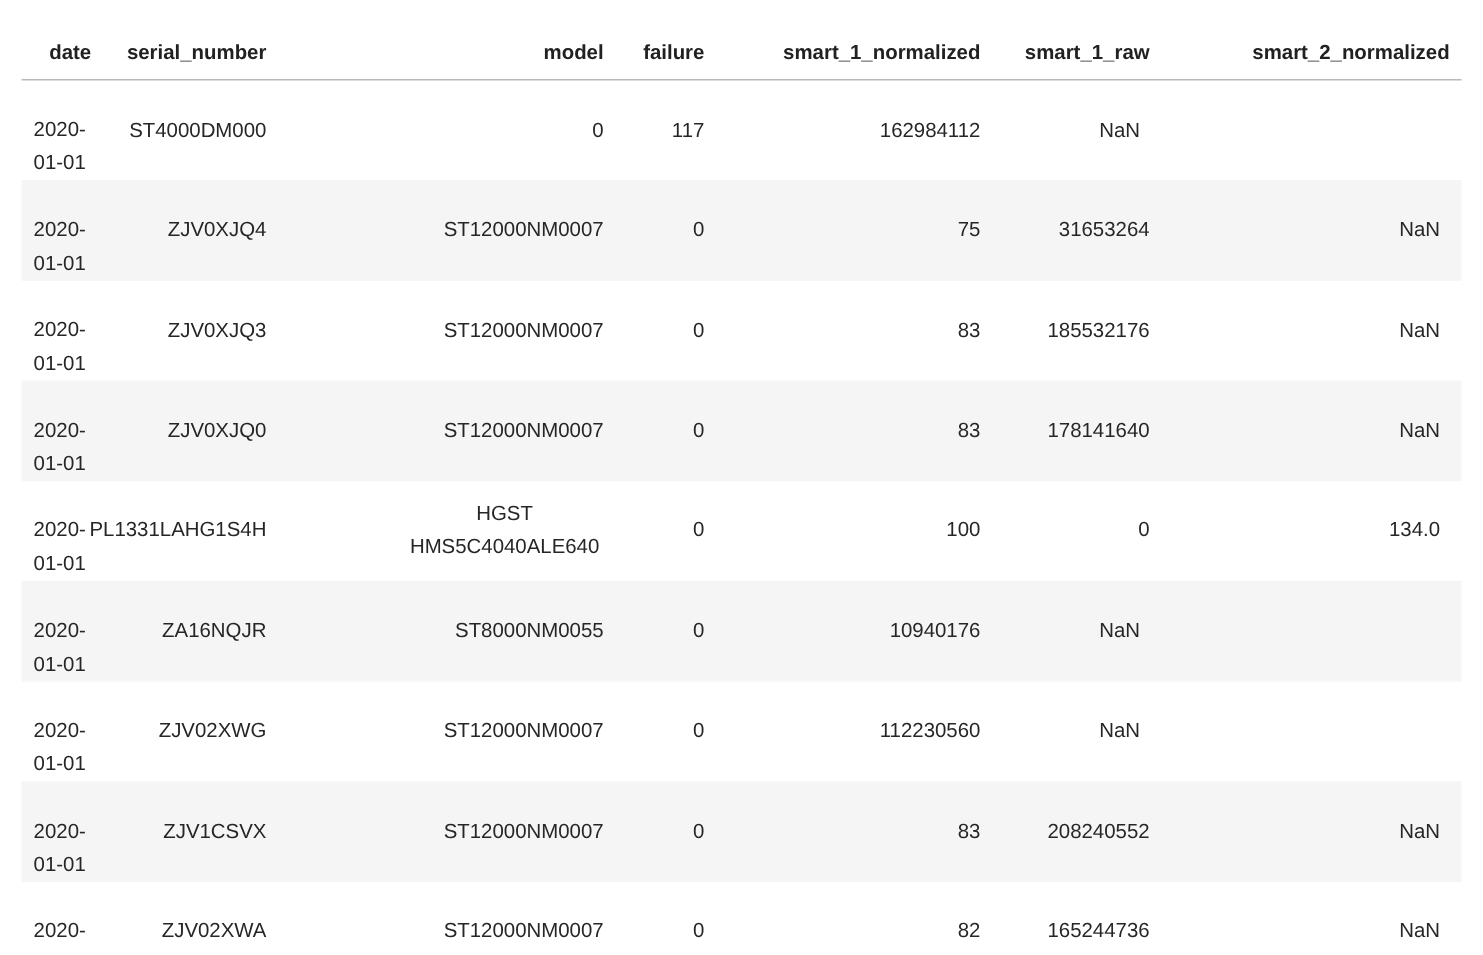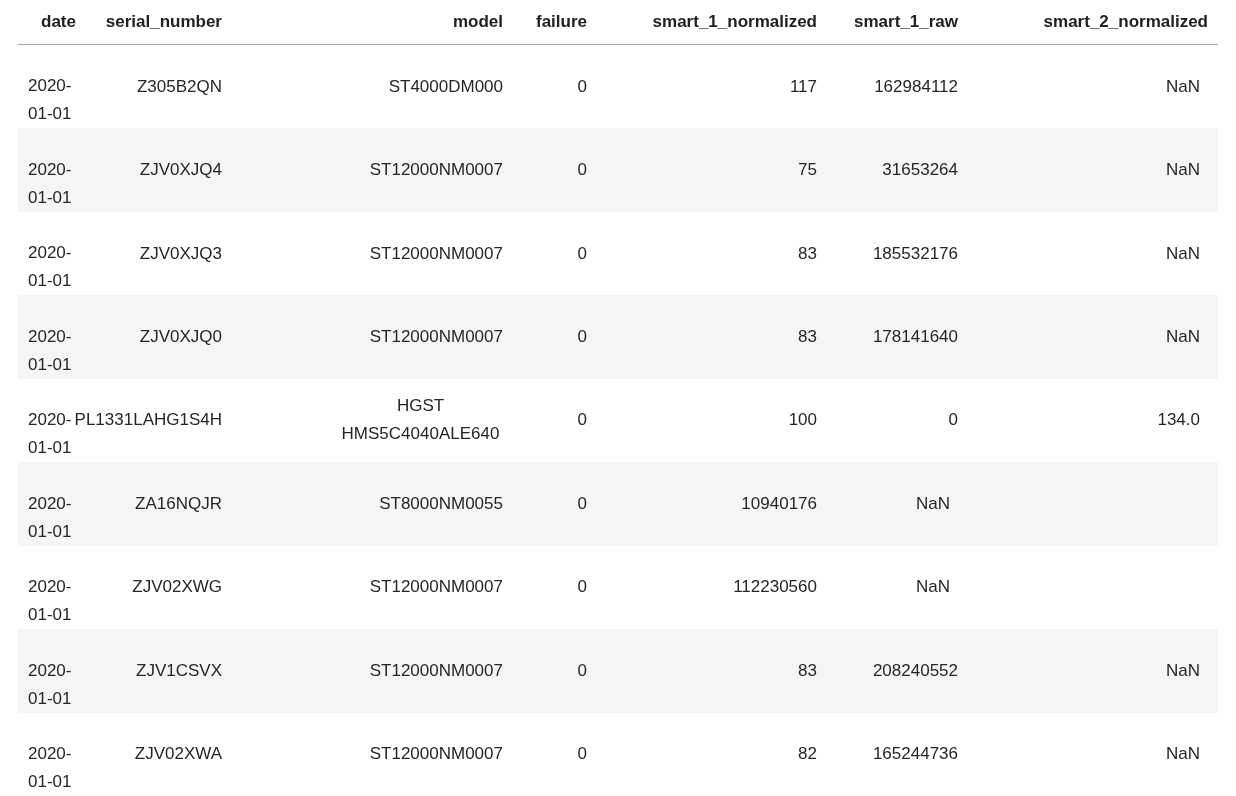--- a/index.html
+++ b/index.html
@@ -15,20 +15,21 @@
     font-size:17px;
   }
   .grid-row{
     display:grid;
     grid-template-columns:68px 146px 281px 84px 230px 141px 250px;
   }
   .head{
     height:45px;
     box-sizing:border-box;
     border-bottom:1px solid var(--hborder,#a9a9a9);
+    margin-top:22px;
   }
   .th{
     display:flex;align-items:center;justify-content:flex-end;
     padding-right:10px;
     font-weight:bold;
     color:var(--htext,#212121);
     white-space:nowrap;
   }
   .row{height:83.44px;}
   .row.striped{background:var(--stripe,#f5f5f5);}
@@ -55,23 +56,20 @@
       <div class="th">failure</div>
       <div class="th">smart_1_normalized</div>
       <div class="th">smart_1_raw</div>
       <div class="th">smart_2_normalized</div>
     </div>
   <div>
       <div class="grid-row row">
         <div class="td c-date">
           <span>2020-01-01</span>
         </div>
-        <div class="td c-serial_number">
-          <span>Z305B2QN</span>
-        </div>
         <div class="td c-model">
           <span>ST4000DM000</span>
         </div>
         <div class="td c-failure">
           <span>0</span>
         </div>
         <div class="td c-smart_1_normalized">
           <span>117</span>
         </div>
         <div class="td c-smart_1_raw">

